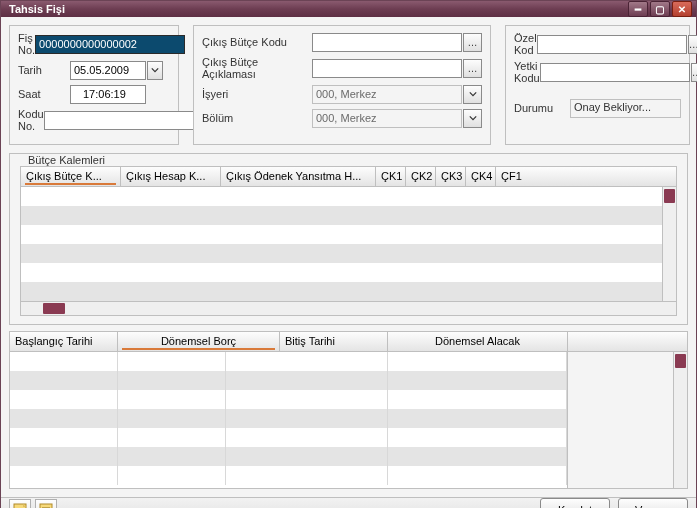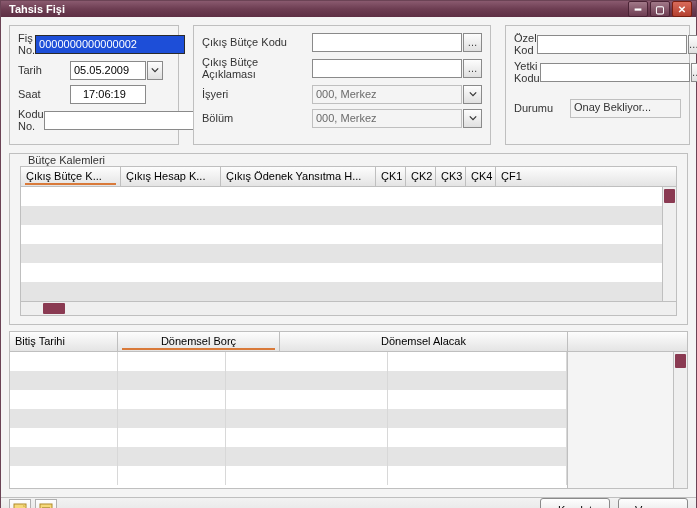--- a/index.html
+++ b/index.html
@@ -53,21 +53,21 @@
   .panel-mid .form-row label { width:110px;}
   .panel-right .form-row label { width:56px;}
   .text-input {
     flex:1;
     border:1px solid #8a8a8a;
     background:#fff;
     height:19px; padding:1px 3px;
     font: inherit;
   }
   .text-input.highlight {
-    background:#1d4ed8; color:#fff; border:1px solid #2a2a2a;
+    background:#0c4a6e; color:#fff; border:1px solid #2a2a2a;
   }
   .text-input.readonly {
     background:#f4f4f4; border:1px solid #bfbfbf; color:#6a6a6a;
   }
   .browse-btn, .drop-btn {
     width:19px; height:19px;
     border:1px solid #8a8a8a;
     background:linear-gradient(to bottom,#fdfdfd,#e0e0e0);
     display:flex; align-items:center; justify-content:center;
     margin-left:1px; cursor:pointer;
@@ -314,22 +314,23 @@
             <div class="track">
                 <div class="thumb"></div>
               </div>
           </div>
         </div>
       </div>
     </div>
 
     <div class="grid2" style="height:158px">
       <div class="grid-header" style="margin-right:120px">
+        <div class="col col-start">Başlangıç Tarihi</div>
+        <div class="col col-borc active" style="text-align:center">Dönemsel Borç</div>
         <div class="col col-end">Bitiş Tarihi</div>
-        <div class="col col-borc active" style="text-align:center">Dönemsel Borç</div>
         <div class="col col-alacak" style="text-align:center;flex:1;border-right:none">Dönemsel Alacak</div>
       </div>
       <div class="grid2-body-wrap">
         <div class="grid-row">
           <div class="cell col-start"></div>
             <div class="cell col-end"></div>
             <div class="cell col-borc"></div>
             <div class="cell" style="flex:1"></div>
         </div>
         <div class="grid-row">

